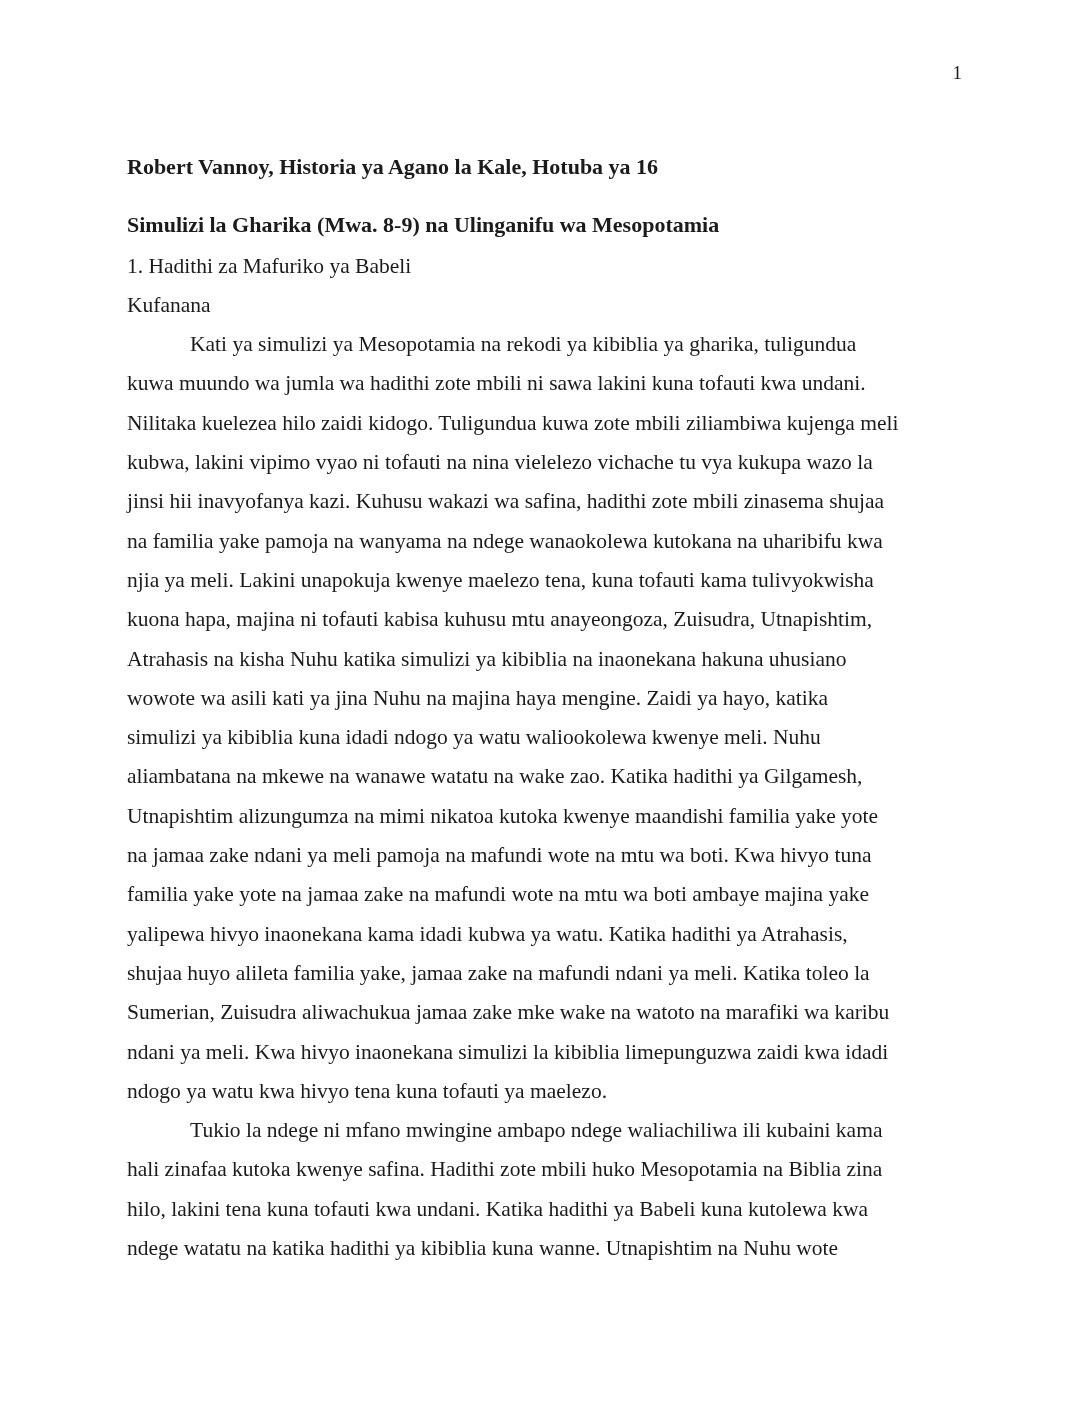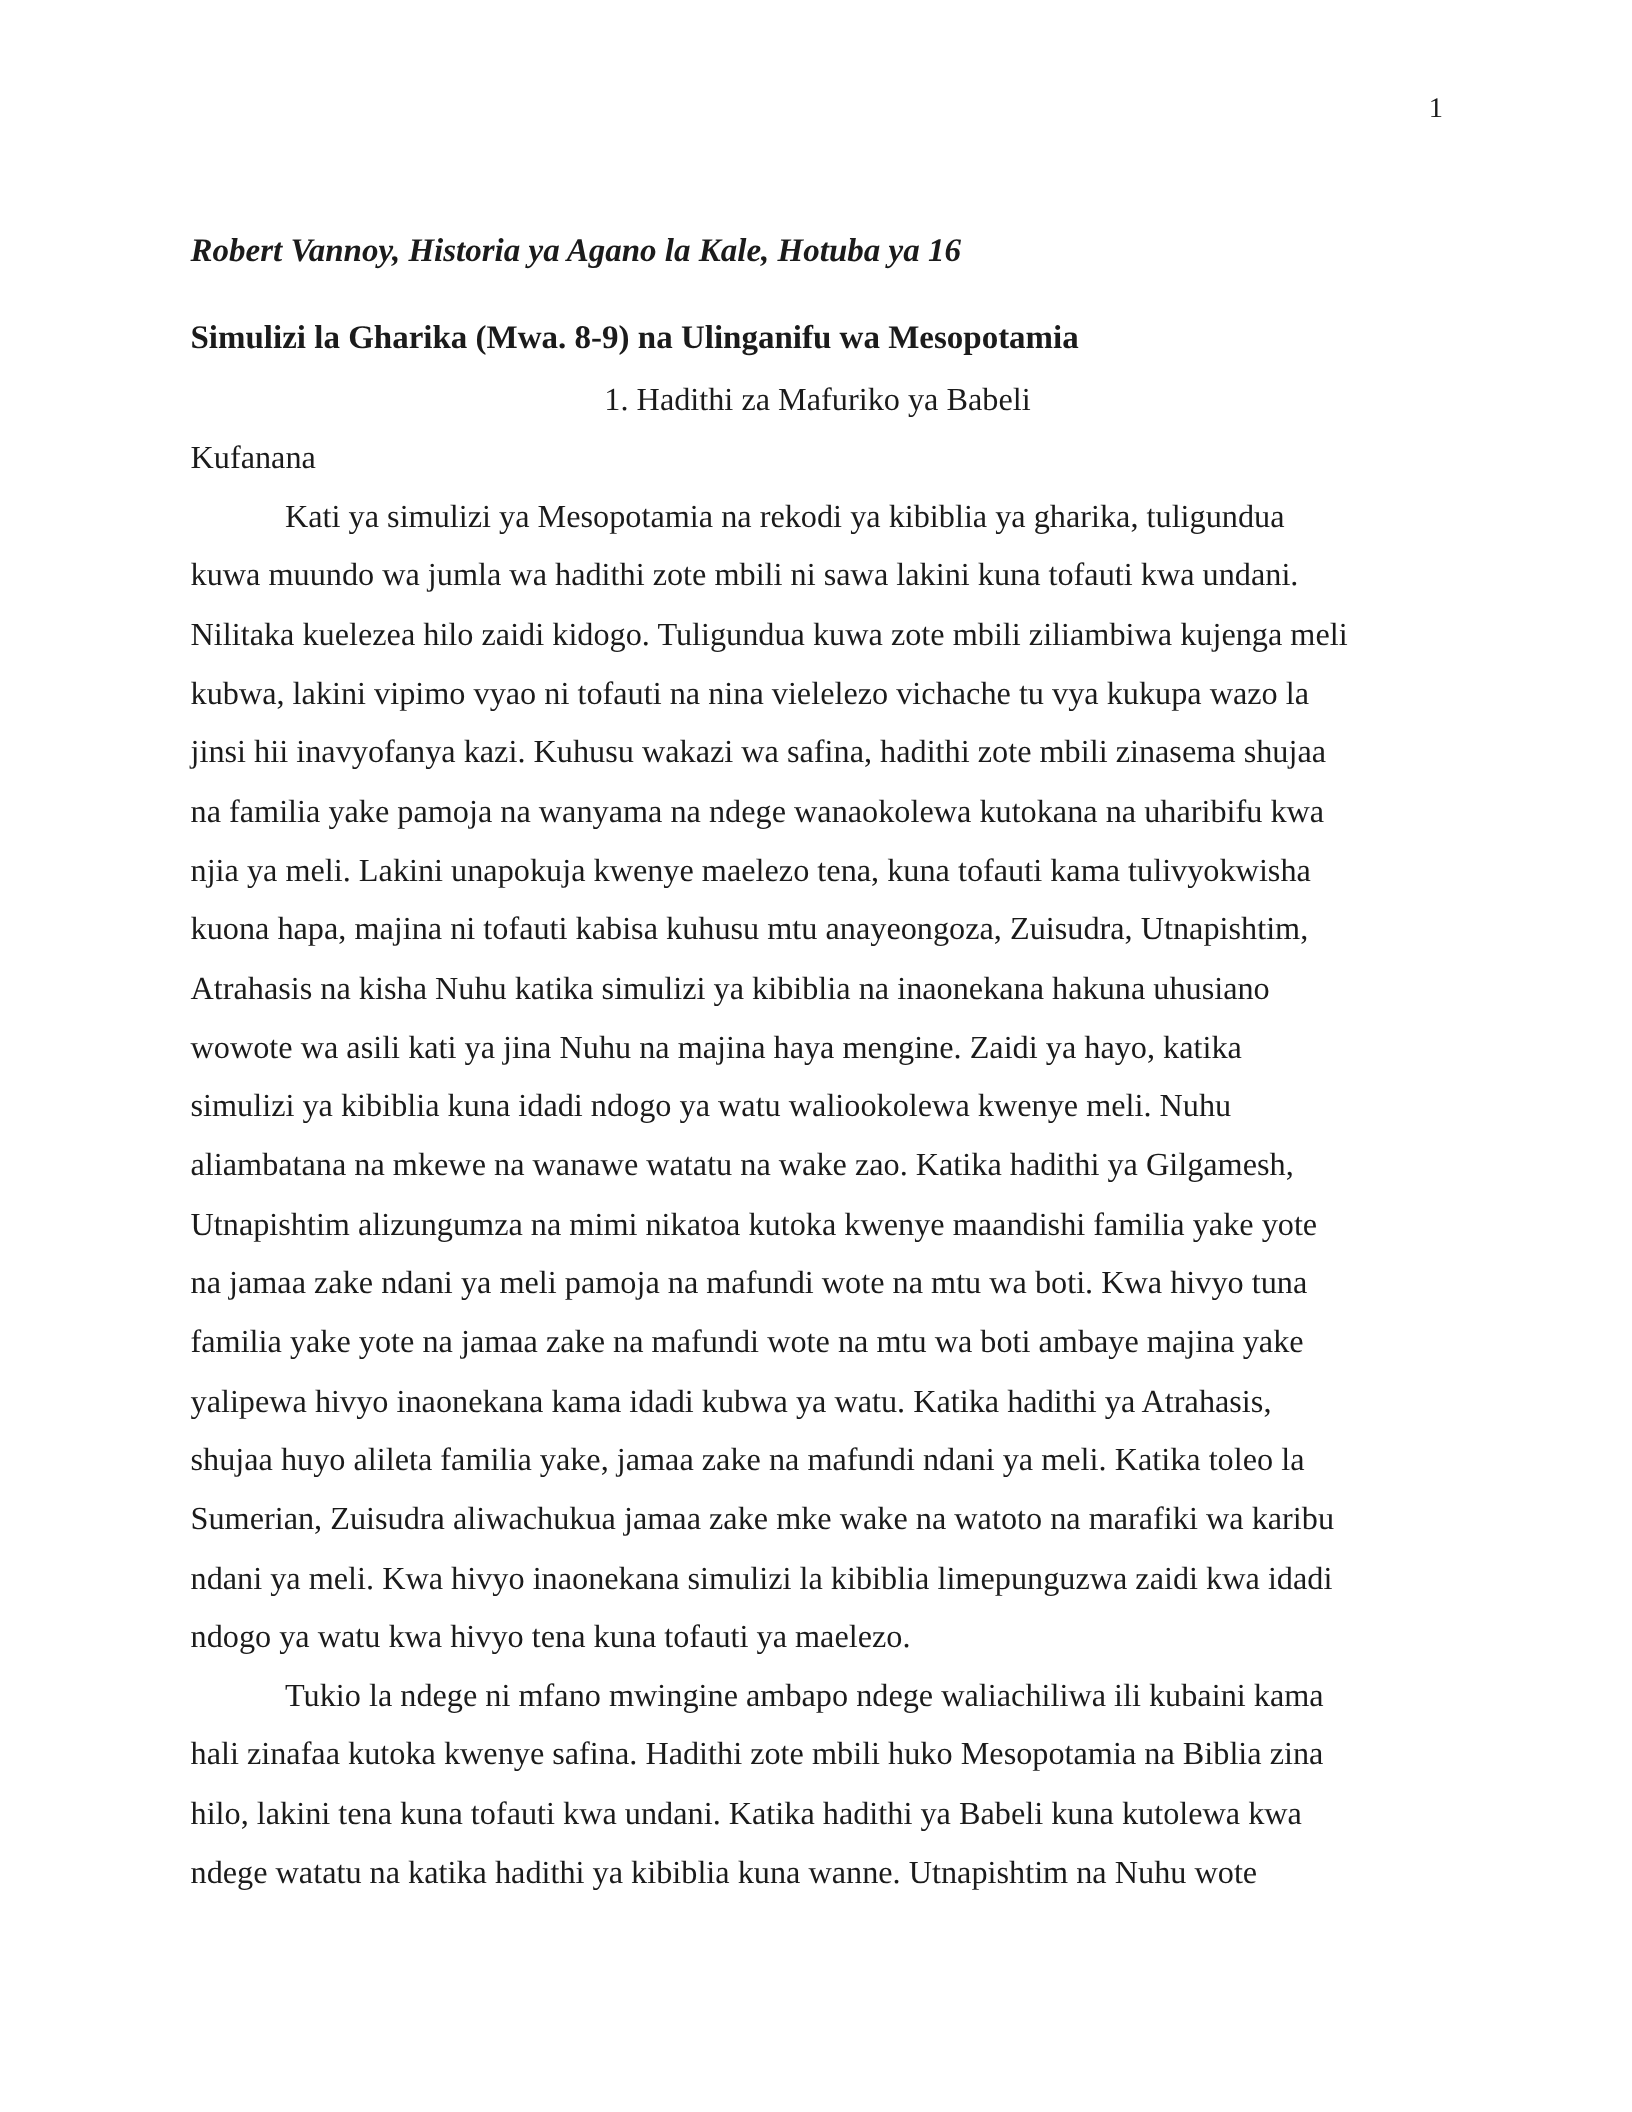--- a/index.html
+++ b/index.html
@@ -28,34 +28,33 @@
     top: 0;
     left: 127px;
     width: 836px;
     padding-top: 147px;
   }
   .title {
     font-size: 22px;
     font-weight: bold;
     line-height: 39.3px;
     margin: 0;
-    font-style: italic;
   }
   .heading {
     font-size: 22px;
     font-weight: bold;
     line-height: 39.3px;
     margin: 19px 0 0 0;
   }
   .subheading, .section-label {
     font-size: 21.5px;
     line-height: 39.3px;
     margin: 0;
   }
-  .subheading { margin-top: 2px; text-align: center; }
+  .subheading { margin-top: 2px; }
   .para {
     font-size: 21.5px;
     line-height: 39.3px;
     margin: 0;
     white-space: pre;        
     text-indent: 63px;       
   }
 </style>
 </head>
 <body>

